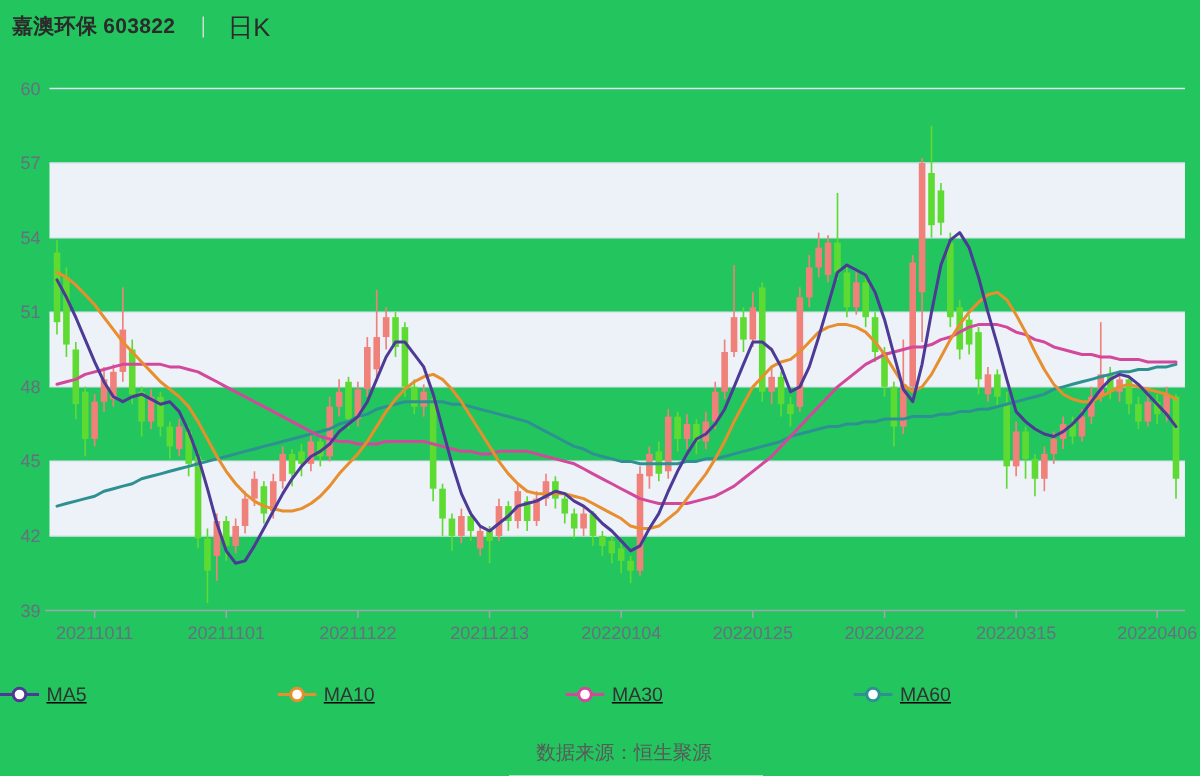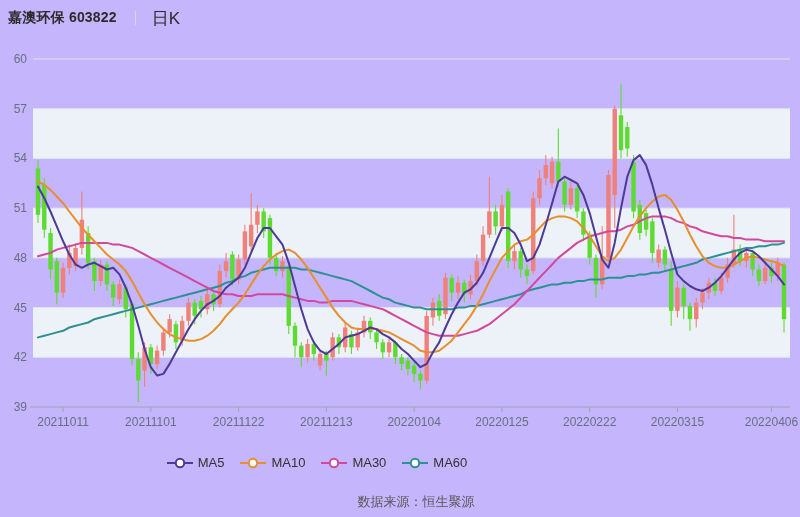--- a/index.html
+++ b/index.html
@@ -1,23 +1,23 @@
 <!DOCTYPE html>
 <html><head>
 <meta charset="utf-8">
 <style>
   html,body{margin:0;padding:0;background:#fff;}
   body{font-family:"Liberation Sans","DejaVu Sans",sans-serif;}
-  #page{position:relative;width:800px;height:517px;background:#c4b5fd;overflow:hidden;}
+  #page{position:relative;width:800px;height:517px;background:#22c55e;overflow:hidden;}
   .hdr{position:absolute;top:8px;left:8px;height:20px;display:flex;align-items:center;}
   .hdr .title{font-size:14px;font-weight:700;color:#2b2b2b;letter-spacing:0.2px;}
   .hdr .divider{display:inline-block;width:1px;height:14px;background:#d8d8d8;margin:0 16px 0 18px;}
   .hdr .period{font-size:17px;color:#2b2b2b;}
   #chart-wrap{position:absolute;top:26px;left:0;width:800px;height:430px;}
-  #legend{position:absolute;top:455px;left:0;width:634px;display:flex;justify-content:center;align-items:center;gap:16px;}
+  #legend{position:absolute;top:455px;left:0;width:634px;display:flex;justify-content:space-between;align-items:center;gap:16px;text-decoration:underline;}
   .lg-item{display:flex;align-items:center;gap:5px;cursor:pointer;}
   .lg-item .lg-label{font-size:13px;color:#333;}
   #footer{position:absolute;top:493px;left:16px;width:800px;text-align:center;font-size:13px;color:#595959;}
   svg text{font-family:"Liberation Sans","DejaVu Sans",sans-serif;}
 </style>
 </head>
 <body>
 
 <div id="page">
   <div class="hdr">

